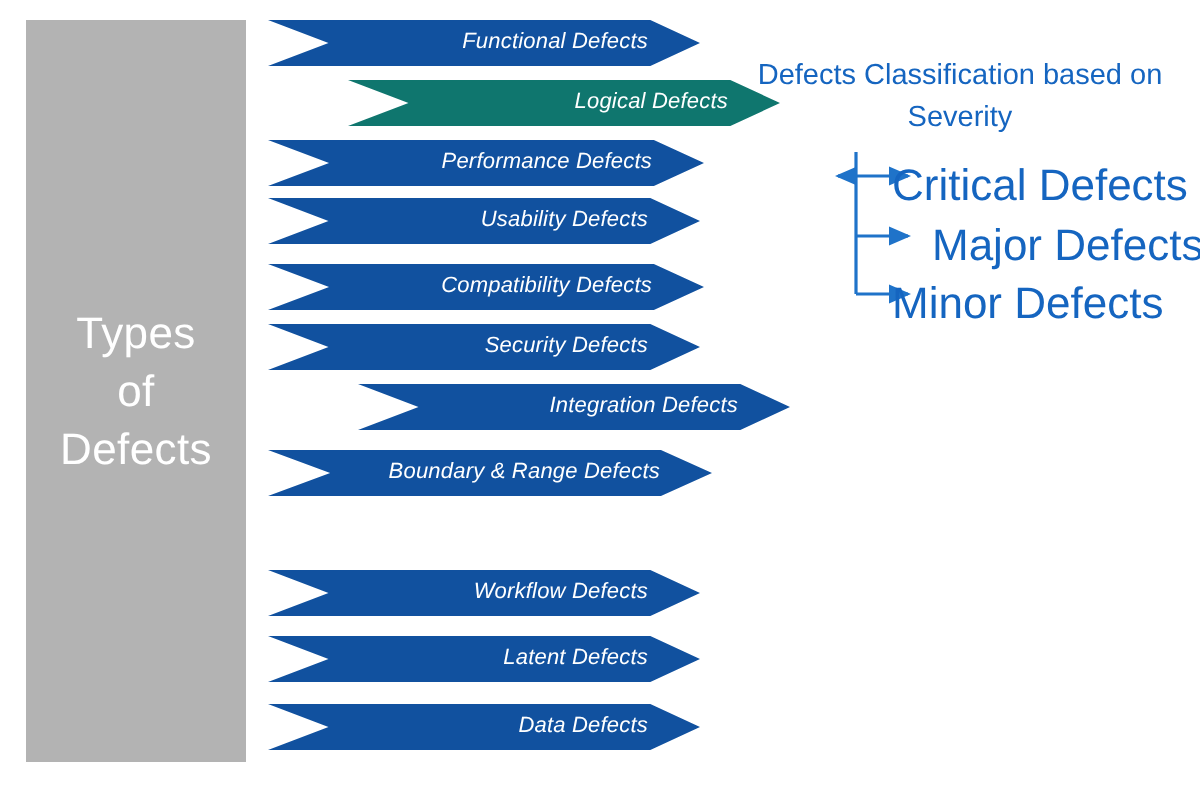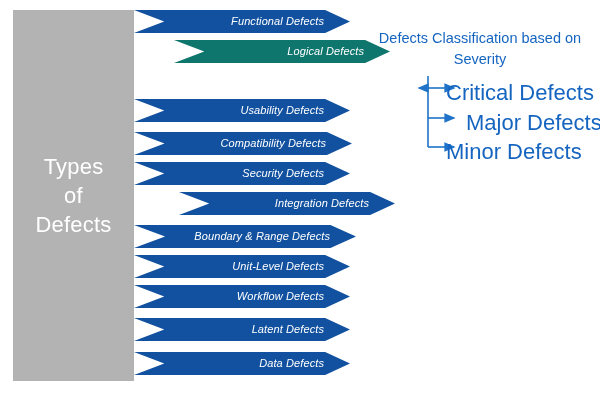--- a/index.html
+++ b/index.html
@@ -21,21 +21,21 @@
     top: 0;
     width: 600px;
     height: 400px;
   }
 
   
   .types-block {
     position: absolute;
     left: 13px;
     top: 10px;
-    width: 121px;
+    width: 110px;
     height: 371px;
     background: #b3b3b3;
     display: flex;
     align-items: center;
     justify-content: center;
     box-sizing: border-box;
   }
   .types-label {
     color: #ffffff;
     font-size: 22px;
@@ -128,37 +128,37 @@
 Defects</div>
   </div>
 
   <div class="chevron-list">
       <div class="chevron" style="top: 10px; width: 216px; background: rgb(17, 81, 159);">
         <span class="chevron-label" style="color: rgb(255, 255, 255);">Functional Defects</span>
       </div>
       <div class="chevron" style="top: 40px; width: 216px; background: #0f766e; margin-left: 40px;">
         <span class="chevron-label" style="color: rgb(255, 255, 255);">Logical Defects</span>
       </div>
+      <div class="chevron" style="top: 70px; width: 218px; background: rgb(17, 81, 159);">
+        <span class="chevron-label" style="color: rgb(255, 255, 255);">Performance Defects</span>
+      </div>
       <div class="chevron" style="top: 99px; width: 216px; background: rgb(17, 81, 159);">
         <span class="chevron-label" style="color: rgb(255, 255, 255);">Usability Defects</span>
       </div>
       <div class="chevron" style="top: 132px; width: 218px; background: rgb(17, 81, 159);">
         <span class="chevron-label" style="color: rgb(255, 255, 255);">Compatibility Defects</span>
       </div>
       <div class="chevron" style="top: 162px; width: 216px; background: rgb(17, 81, 159);">
         <span class="chevron-label" style="color: rgb(255, 255, 255);">Security Defects</span>
       </div>
       <div class="chevron" style="top: 192px; width: 216px; background: rgb(17, 81, 159); margin-left: 45px;">
         <span class="chevron-label" style="color: rgb(255, 255, 255);">Integration Defects</span>
       </div>
       <div class="chevron" style="top: 225px; width: 222px; background: rgb(17, 81, 159);">
         <span class="chevron-label" style="color: rgb(255, 255, 255);">Boundary &amp; Range Defects</span>
-      </div>
-      <div class="chevron" style="top: 255px; width: 216px; background: rgb(17, 81, 159);">
-        <span class="chevron-label" style="color: rgb(255, 255, 255);">Unit-Level Defects</span>
       </div>
       <div class="chevron" style="top: 285px; width: 216px; background: rgb(17, 81, 159);">
         <span class="chevron-label" style="color: rgb(255, 255, 255);">Workflow Defects</span>
       </div>
       <div class="chevron" style="top: 318px; width: 216px; background: rgb(17, 81, 159);">
         <span class="chevron-label" style="color: rgb(255, 255, 255);">Latent Defects</span>
       </div>
       <div class="chevron" style="top: 352px; width: 216px; background: rgb(17, 81, 159);">
         <span class="chevron-label" style="color: rgb(255, 255, 255);">Data Defects</span>
       </div>

